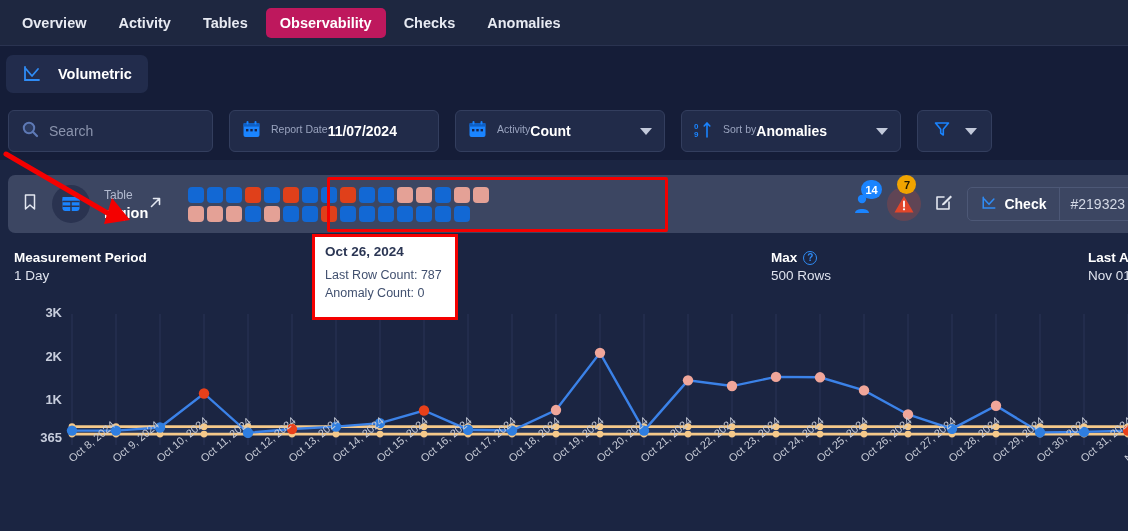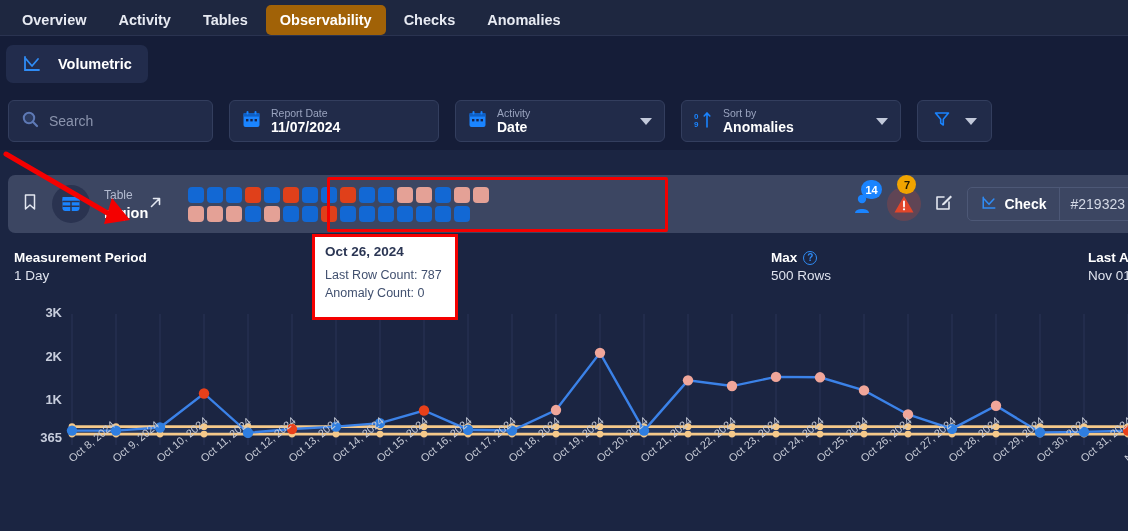--- a/index.html
+++ b/index.html
@@ -6,38 +6,38 @@
   html, body {
     width: 1128px; height: 531px;
     background: #1b2542;
     font-family: "Liberation Sans", sans-serif;
     overflow: hidden;
   }
   body { position: relative; }
 
   
   .topnav {
-    height: 36px;
+    height: 46px;
     background: #1e2740;
     display: flex;
-    align-items: flex-end;
+    align-items: center;
     padding-left: 8px;
     border-bottom: 1px solid #2a3350;
   }
   .navtab {
     color: #e7eaf2;
     font-size: 14.5px;
     font-weight: bold;
     padding: 7px 14px;
     margin-right: 4px;
     border-radius: 5px;
     white-space: nowrap;
     cursor: pointer;
   }
-  .navtab.active { background: #a16207; color: #ffffff; }
+  .navtab.active { background: #be185d; color: #ffffff; }
 
   
   .subtabs {
     height: 56px;
     display: flex;
     align-items: center;
     padding-left: 6px;
     background: #151d38;
   }
   .subtab {
@@ -70,21 +70,21 @@
     align-items: center;
     padding: 0 12px;
     gap: 10px;
     position: relative;
   }
   .fld.search { width: 205px; }
   .fld.report { width: 210px; }
   .fld.timeframe { width: 210px; }
   .fld.sortby { width: 220px; }
   .fld.filter { width: 75px; justify-content: center; gap: 14px; }
-  .fld-txt { display: flex; flex-direction: column; justify-content: center; line-height: 1.15; }
+  .fld-txt { display: flex; flex-direction: row; justify-content: center; line-height: 1.15; }
   .fld-lbl { color: #9aa4bf; font-size: 10.5px; }
   .fld-val { color: #ffffff; font-size: 14px; font-weight: bold; }
   .ph { color: #8b94ad; font-size: 14px; }
   .caret {
     width: 0; height: 0;
     border-left: 6px solid transparent;
     border-right: 6px solid transparent;
     border-top: 7px solid #c2c9da;
     margin-left: auto;
   }
@@ -280,21 +280,21 @@
         <rect x="1.5" y="3" width="16" height="3.6" fill="#0f5fc4"></rect>
         <rect x="4.5" y="1" width="2" height="3.4" rx="1" fill="#1a84ff"></rect>
         <rect x="12.5" y="1" width="2" height="3.4" rx="1" fill="#1a84ff"></rect>
         <rect x="4" y="9" width="2.4" height="2.4" fill="#17224a"></rect>
         <rect x="8.3" y="9" width="2.4" height="2.4" fill="#17224a"></rect>
         <rect x="12.6" y="9" width="2.4" height="2.4" fill="#17224a"></rect>
       </svg>
     </span>
     <span class="fld-txt">
       <span class="fld-lbl">Activity</span>
-      <span class="fld-val">Date</span>
+      <span class="fld-val">Count</span>
     </span>
     <span class="caret"></span>
   </div>
 
   <div class="fld sortby">
     <span>
       <svg width="19" height="19" viewBox="0 0 19 19" fill="none">
         <text x="0" y="8.5" font-family="Liberation Sans, sans-serif" font-size="8" font-weight="bold" fill="#1a84ff">0</text>
         <text x="0" y="17" font-family="Liberation Sans, sans-serif" font-size="8" font-weight="bold" fill="#1a84ff">9</text>
         <path d="M13 17 V3 M13 3 L10.2 6 M13 3 L15.8 6" stroke="#1a84ff" stroke-width="1.6" stroke-linecap="round" fill="none"></path>

